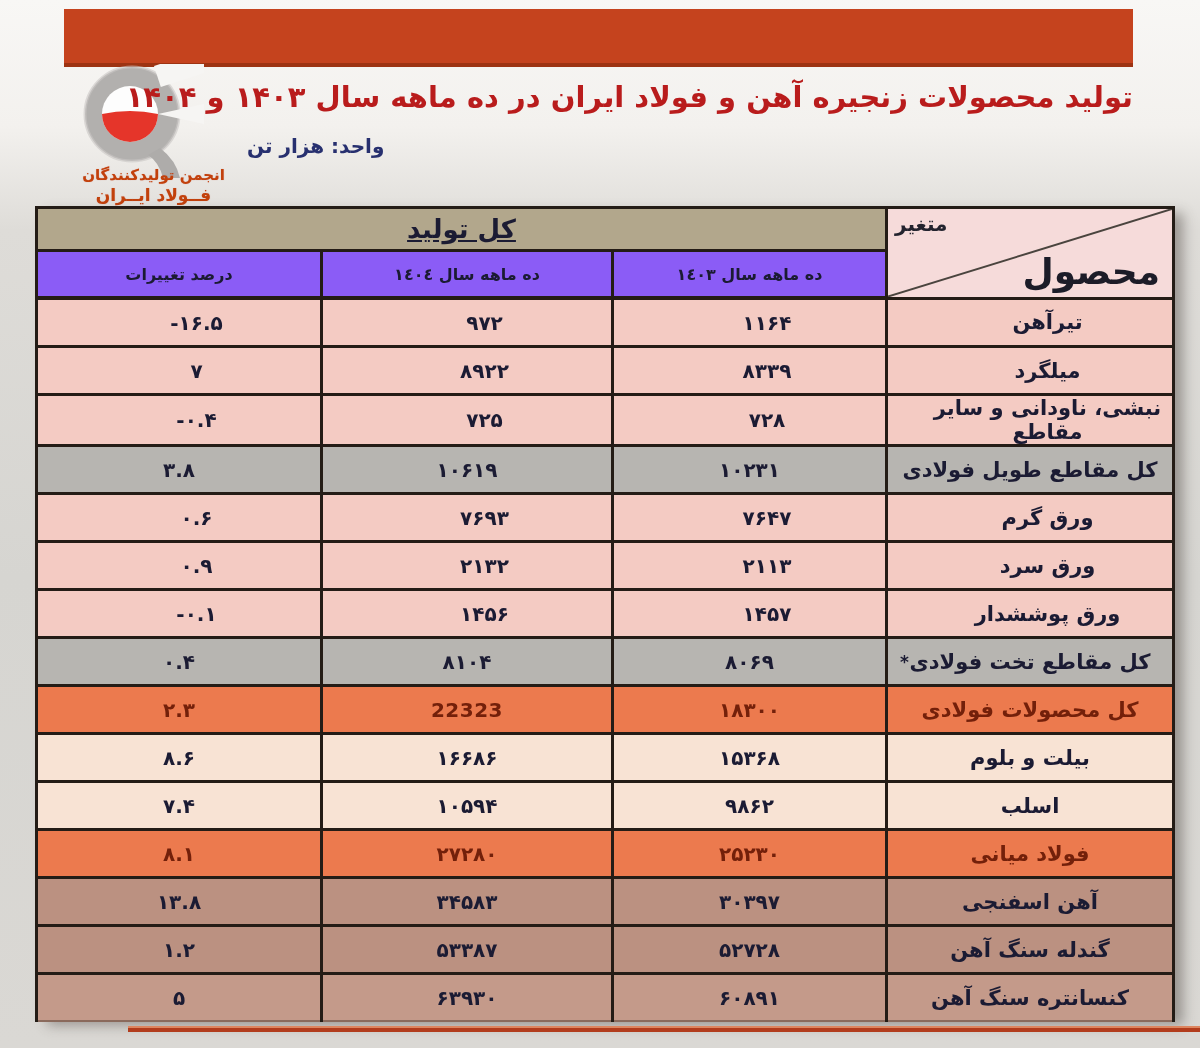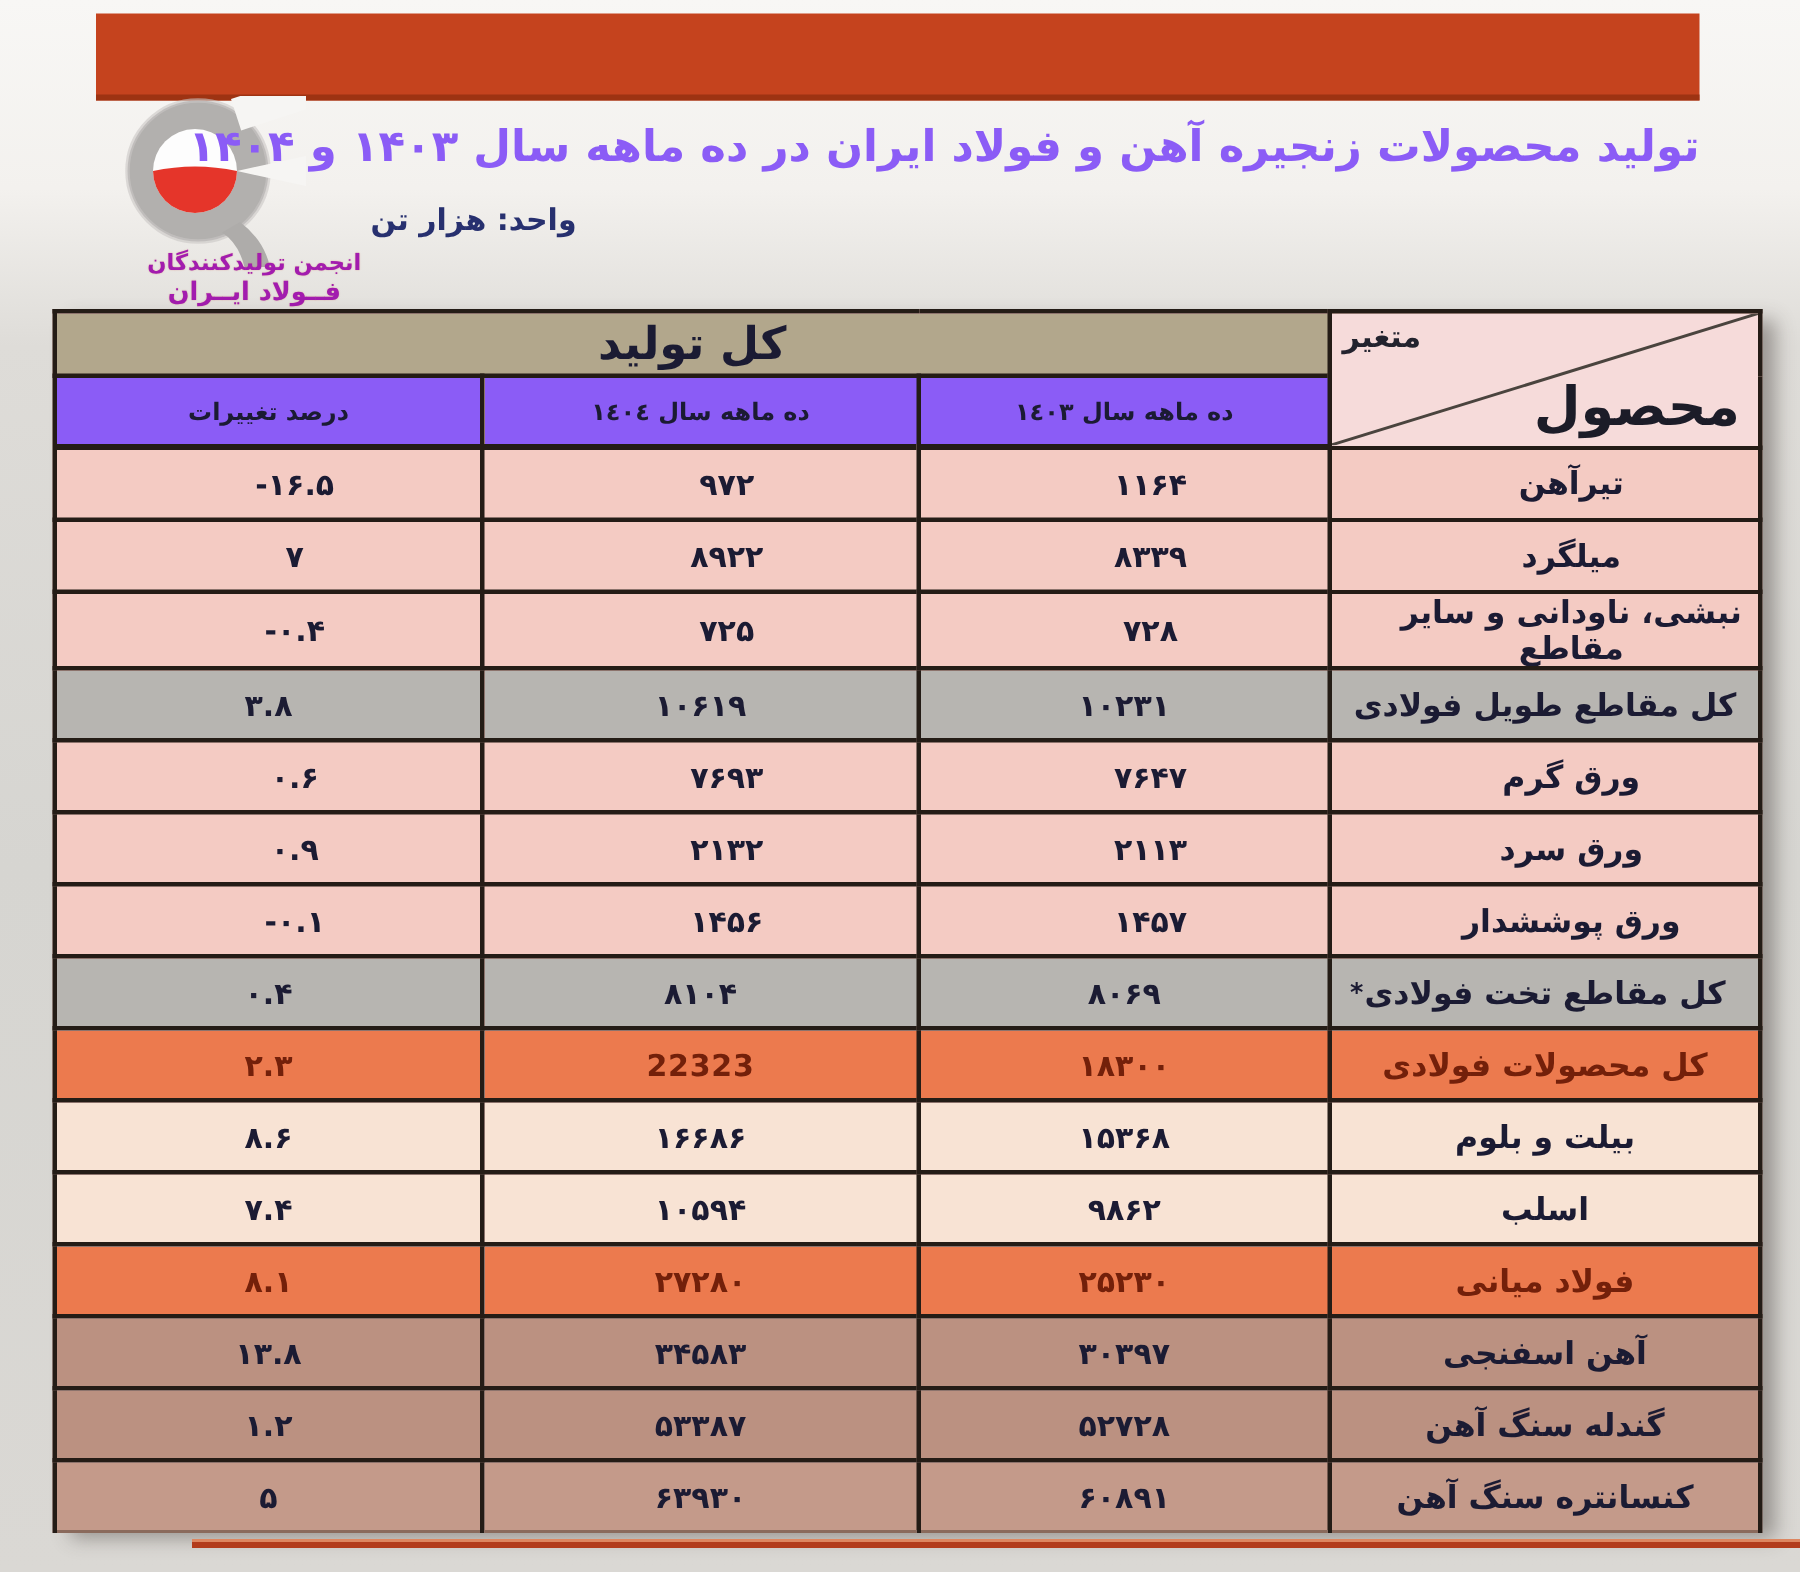--- a/index.html
+++ b/index.html
@@ -14,49 +14,49 @@
   
   .topbar{
     position:absolute;left:64px;top:9px;width:1069px;height:54px;
     background:#c5431e;border-bottom:4px solid #9d3312;
   }
 
   
   .logo{position:absolute;left:66px;top:64px;width:175px;height:140px;}
   .logo svg{position:absolute;left:8px;top:0;}
   .logo-lines{
-    position:absolute;left:16px;top:102px;width:175px;text-align:center;
-    color:#a21caf;font-weight:bold;direction:rtl;
+    position:absolute;left:0;top:102px;width:175px;text-align:center;
+    color:#c2410c;font-weight:bold;direction:rtl;
     text-shadow:0 0 1px rgba(201,58,37,.4);
   }
   .logo-line1{font-size:15px;line-height:1.2;}
   .logo-line2{font-size:17px;line-height:1.3;}
 
   
   .title{
     position:absolute;top:80px;right:67px;direction:rtl;white-space:nowrap;
-    font-size:29px;font-weight:bold;color:#8b5cf6;letter-spacing:0.2px;
+    font-size:29px;font-weight:bold;color:#b91c1c;letter-spacing:0.2px;
   }
   .unit{
     position:absolute;left:247px;top:134px;direction:rtl;
     font-size:20px;font-weight:bold;color:#27306f;
   }
 
   
   table.prod{
     position:absolute;left:35px;top:206px;width:1137px;
     border-collapse:collapse;table-layout:fixed;direction:rtl;
     box-shadow:10px 5px 12px -2px rgba(70,65,60,.45);
     background:#f4cbc3;
   }
   table.prod th, table.prod td{
     border:3px solid #241c16;padding:0;vertical-align:middle;text-align:center;
     color:#1b1b33;font-weight:bold;overflow:hidden;
   }
-  th.band{height:40px;background:#b2a78c;font-size:30px;color:#171106;}
+  th.band{height:40px;background:#b2a78c;font-size:26px;color:#171106;text-decoration:underline;}
   tr.colhead th{height:44px;background:#8b5cf6;font-size:16px;border-bottom-width:4px;}
   tbody td{height:45px;font-size:20px;}
   td.product{font-size:21px;position:relative;}
   .num{direction:ltr;unicode-bidi:isolate;letter-spacing:0.5px;}
 
   
   th.diag{background:#f6dbda;position:relative;height:87px;}
   th.diag svg{position:absolute;left:0;top:0;width:100%;height:100%;}
   .diag-top{position:absolute;top:3px;left:7px;font-size:20px;color:#23232e;}
   .diag-bottom{position:absolute;bottom:5px;right:12px;font-size:36px;color:#1c1c28;}

